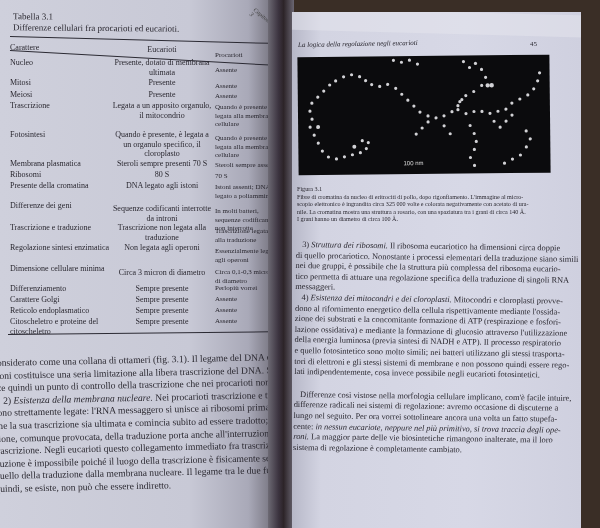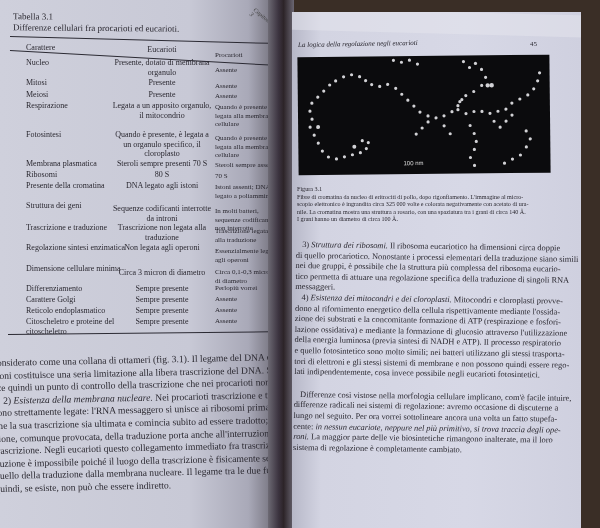--- a/index.html
+++ b/index.html
@@ -27,21 +27,21 @@
   .page-right::before{
     content:""; position:absolute; left:-10px; top:0; width:340px; height:22px;
     background:#e6e6ee; transform:rotate(1.5deg); opacity:.5;
   }
   .tbl-caption { position:absolute; left:13px; top:12px; font-size:9px; line-height:11px; transform:rotate(0.5deg); }
   .running-left { position:absolute; left:250px; top:12px; font-size:6px; font-style:italic; transform:rotate(40deg); color:#444; }
   .rule { position:absolute; height:1.4px; background:#2b2a33; transform-origin:left center; }
   .tbl { position:absolute; left:10px; top:40px; width:262px; font-size:8px; line-height:9.5px; }
   .tbl .hdr { position:absolute; top:3px; }
   .row { position:absolute; left:0; width:265px; }
-  .c1 { position:absolute; left:0; width:100px;margin-left:16px; }
+  .c1 { position:absolute; left:0; width:100px; }
   .c2 { position:absolute; left:102px; width:100px;text-align:center; }
   .c3 { position:absolute; left:205px; width:62px; font-size:7px; line-height:8.5px; }
   .body-left { position:absolute; left:-6px; top:354px; width:290px; font-size:9.6px; line-height:12.6px; transform:rotate(-1.2deg); white-space:nowrap; }
   .body-left i { font-style:italic; }
   .running-right { position:absolute; left:6px; top:28px; font-size:7px; font-style:italic; transform:rotate(-1deg); }
   .page-num { position:absolute; left:238px; top:28px; font-size:7px; }
   .figure { position:absolute; left:6px; top:44px; width:252px; height:118px; background:#0b0b0d; transform:rotate(-0.6deg); overflow:hidden; }
   .figure svg { position:absolute; left:0; top:0; }
   .scale { position:absolute; left:105px; top:104px; font-size:6px; color:#ddd; font-family:"Liberation Sans", sans-serif; }
   .fig-caption { position:absolute; left:5px; top:174px; width:250px; font-size:6.1px; line-height:7.6px; }
@@ -63,35 +63,35 @@
   <div class="rule" style="left:10px;top:50px;width:262px;transform:rotate(3.2deg);height:1px;"></div>
   <div class="rule" style="left:8px;top:334px;width:262px;transform:rotate(-0.6deg);"></div>
 
   <div class="tbl">
     <div class="hdr c1" style="top:3px">Carattere</div>
     <div class="hdr c2" style="top:5px">Eucarioti</div>
     <div class="hdr c3" style="top:11px">Procarioti</div>
 
     <div class="row" style="top:18px">
       <div class="c1">Nucleo</div>
-      <div class="c2">Presente, dotato di membrana organulo</div>
+      <div class="c2">Presente, dotato di membrana ultimata</div>
       <div class="c3" style="top:8px">Assente</div>
     </div>
     <div class="row" style="top:38px">
       <div class="c1">Mitosi</div>
       <div class="c2">Presente</div>
       <div class="c3" style="top:4px">Assente</div>
     </div>
     <div class="row" style="top:50px">
       <div class="c1">Meiosi</div>
       <div class="c2">Presente</div>
       <div class="c3" style="top:2px">Assente</div>
     </div>
     <div class="row" style="top:61px">
-      <div class="c1">Respirazione</div>
+      <div class="c1">Trascrizione</div>
       <div class="c2">Legata a un apposito organulo, il mitocondrio</div>
       <div class="c3" style="top:2px">Quando è presente è legata alla membrana cellulare</div>
     </div>
     <div class="row" style="top:90px">
       <div class="c1">Fotosintesi</div>
       <div class="c2">Quando è presente, è legata a un organulo specifico, il cloroplasto</div>
       <div class="c3" style="top:4px">Quando è presente è legata alla membrana cellulare</div>
     </div>
     <div class="row" style="top:119px">
       <div class="c1">Membrana plasmatica</div>
@@ -102,21 +102,21 @@
       <div class="c1">Ribosomi</div>
       <div class="c2">80 S</div>
       <div class="c3" style="top:2px">70 S</div>
     </div>
     <div class="row" style="top:141px">
       <div class="c1">Presente della cromatina</div>
       <div class="c2">DNA legato agli istoni</div>
       <div class="c3" style="top:2px">Istoni assenti; DNA legato a poliammine</div>
     </div>
     <div class="row" style="top:161px">
-      <div class="c1">Struttura dei geni</div>
+      <div class="c1">Differenze dei geni</div>
       <div class="c2" style="top:3px">Sequenze codificanti interrotte da introni</div>
       <div class="c3" style="top:6px">In molti batteri, sequenze codificanti non interrotte</div>
     </div>
     <div class="row" style="top:183px">
       <div class="c1">Trascrizione e traduzione</div>
       <div class="c2">Trascrizione non legata alla traduzione</div>
       <div class="c3" style="top:4px">Trascrizione legata alla traduzione</div>
     </div>
     <div class="row" style="top:203px">
       <div class="c1">Regolazione sintesi enzimatica</div>

